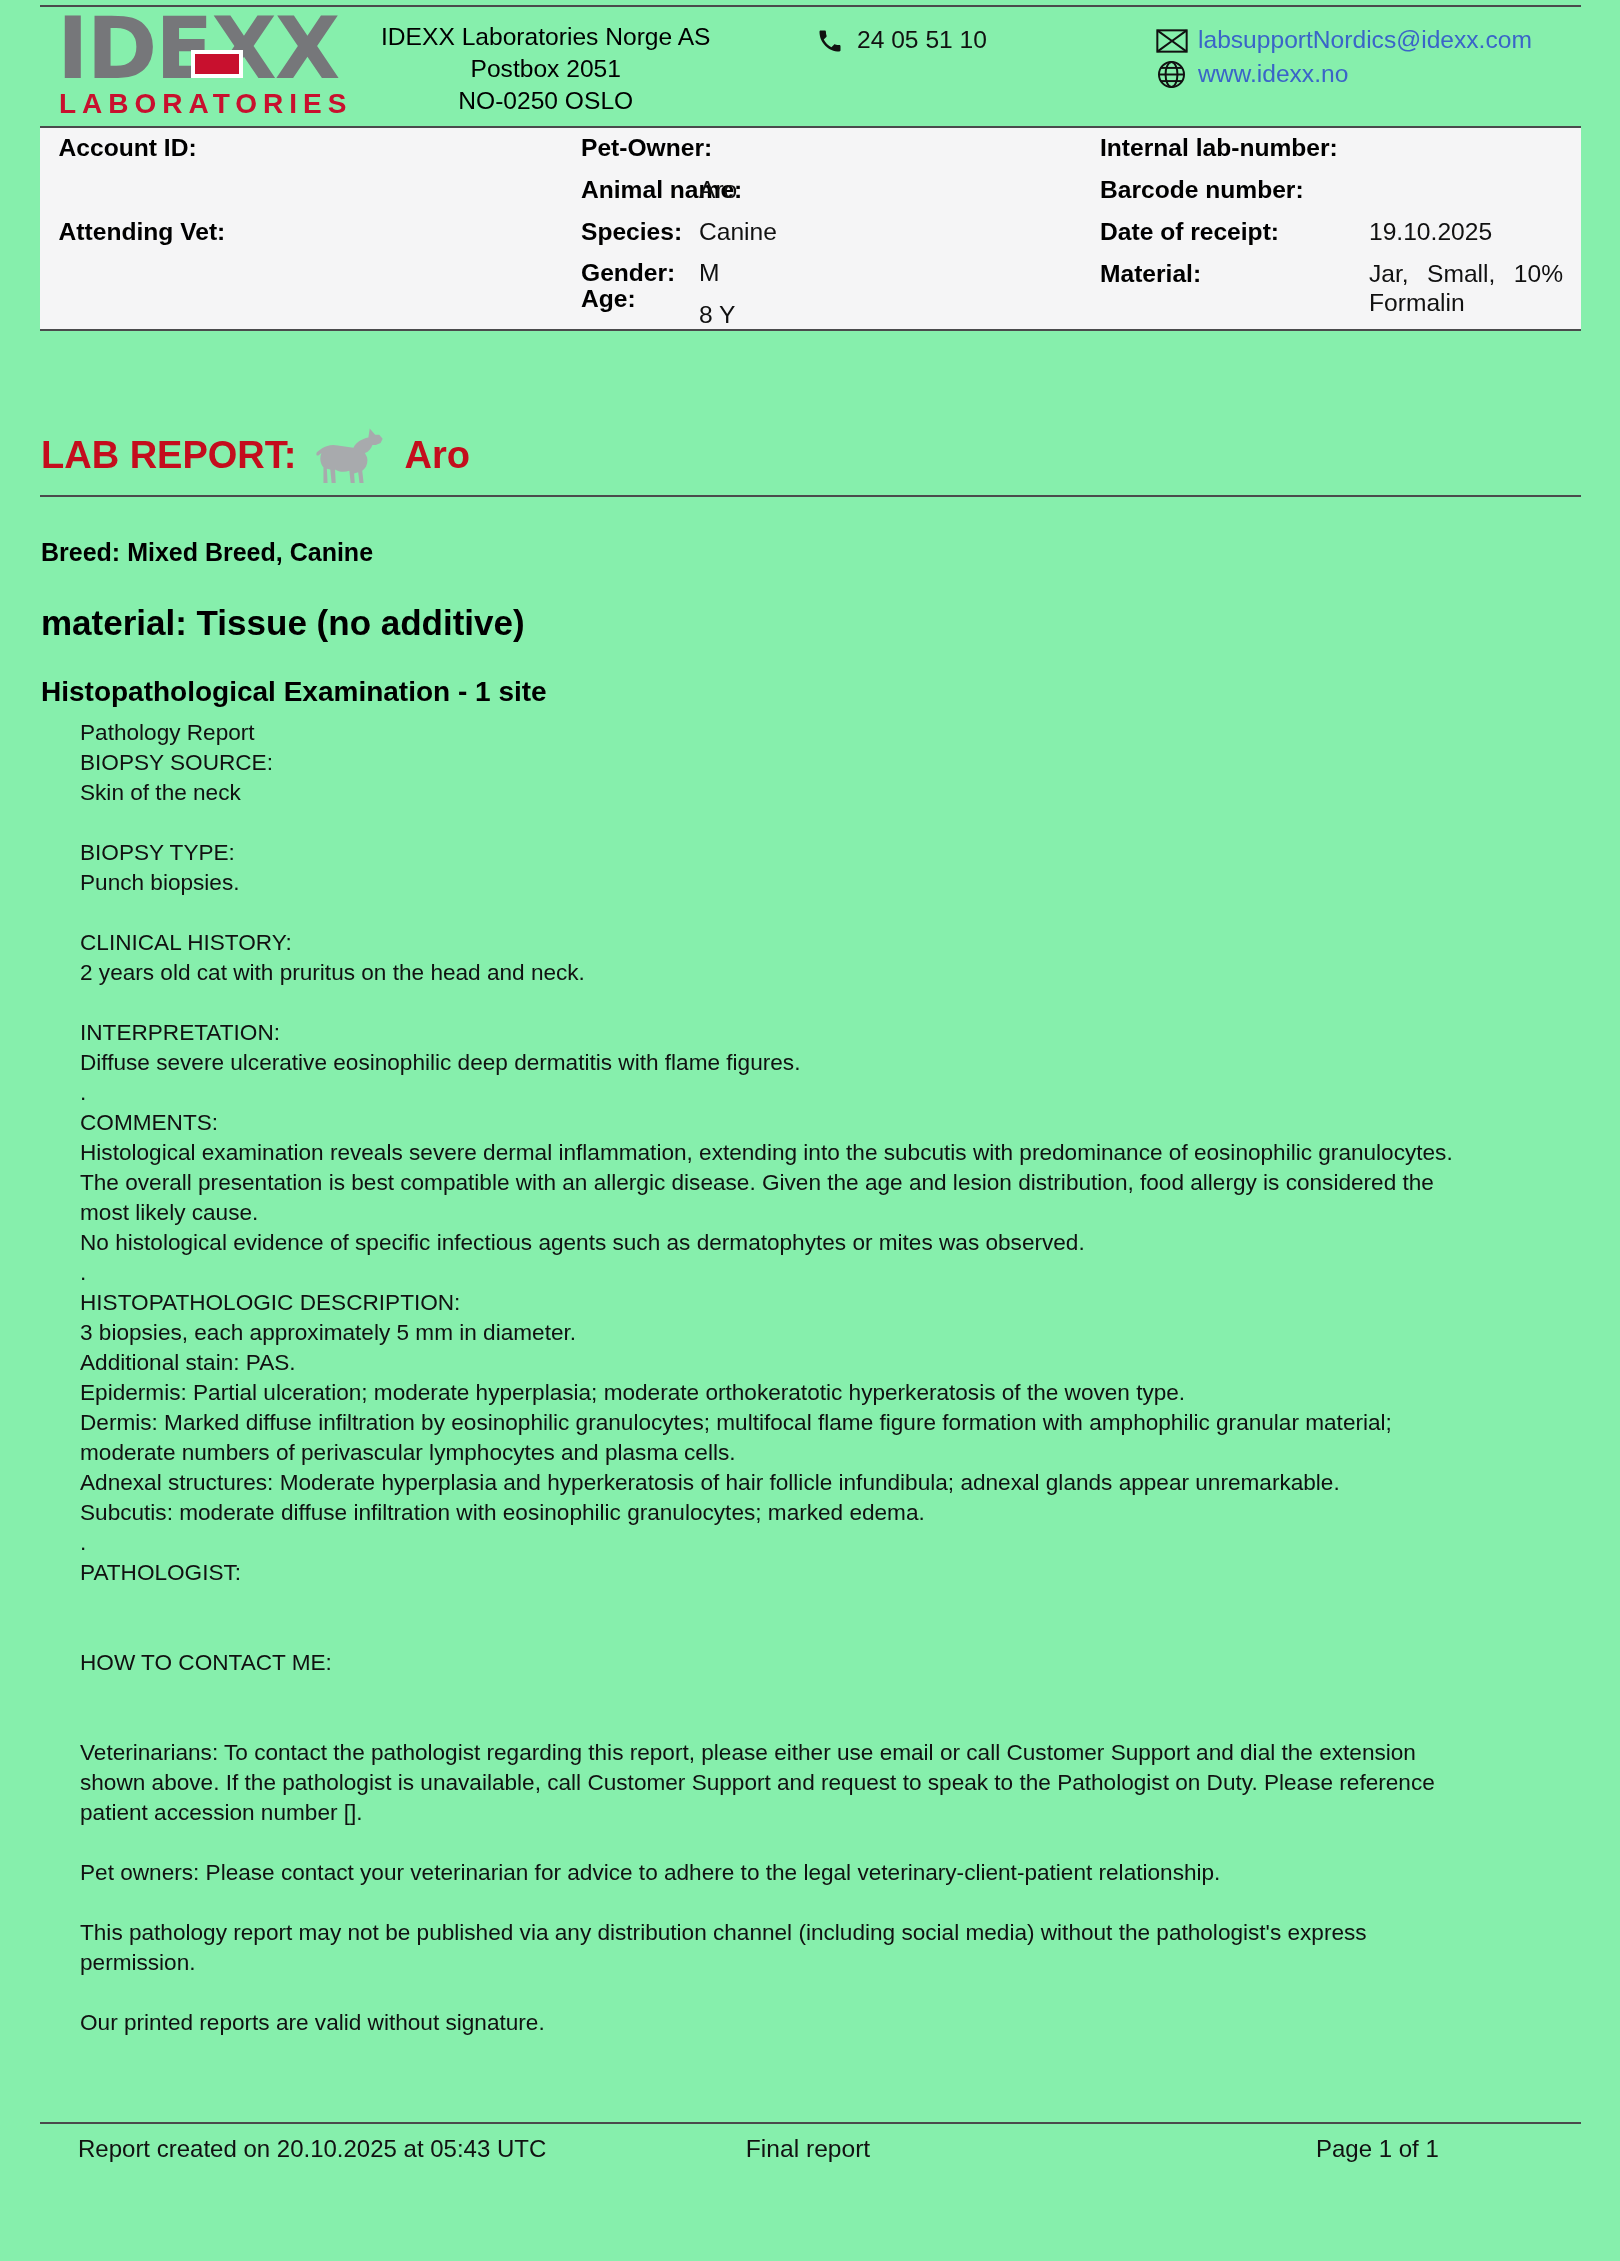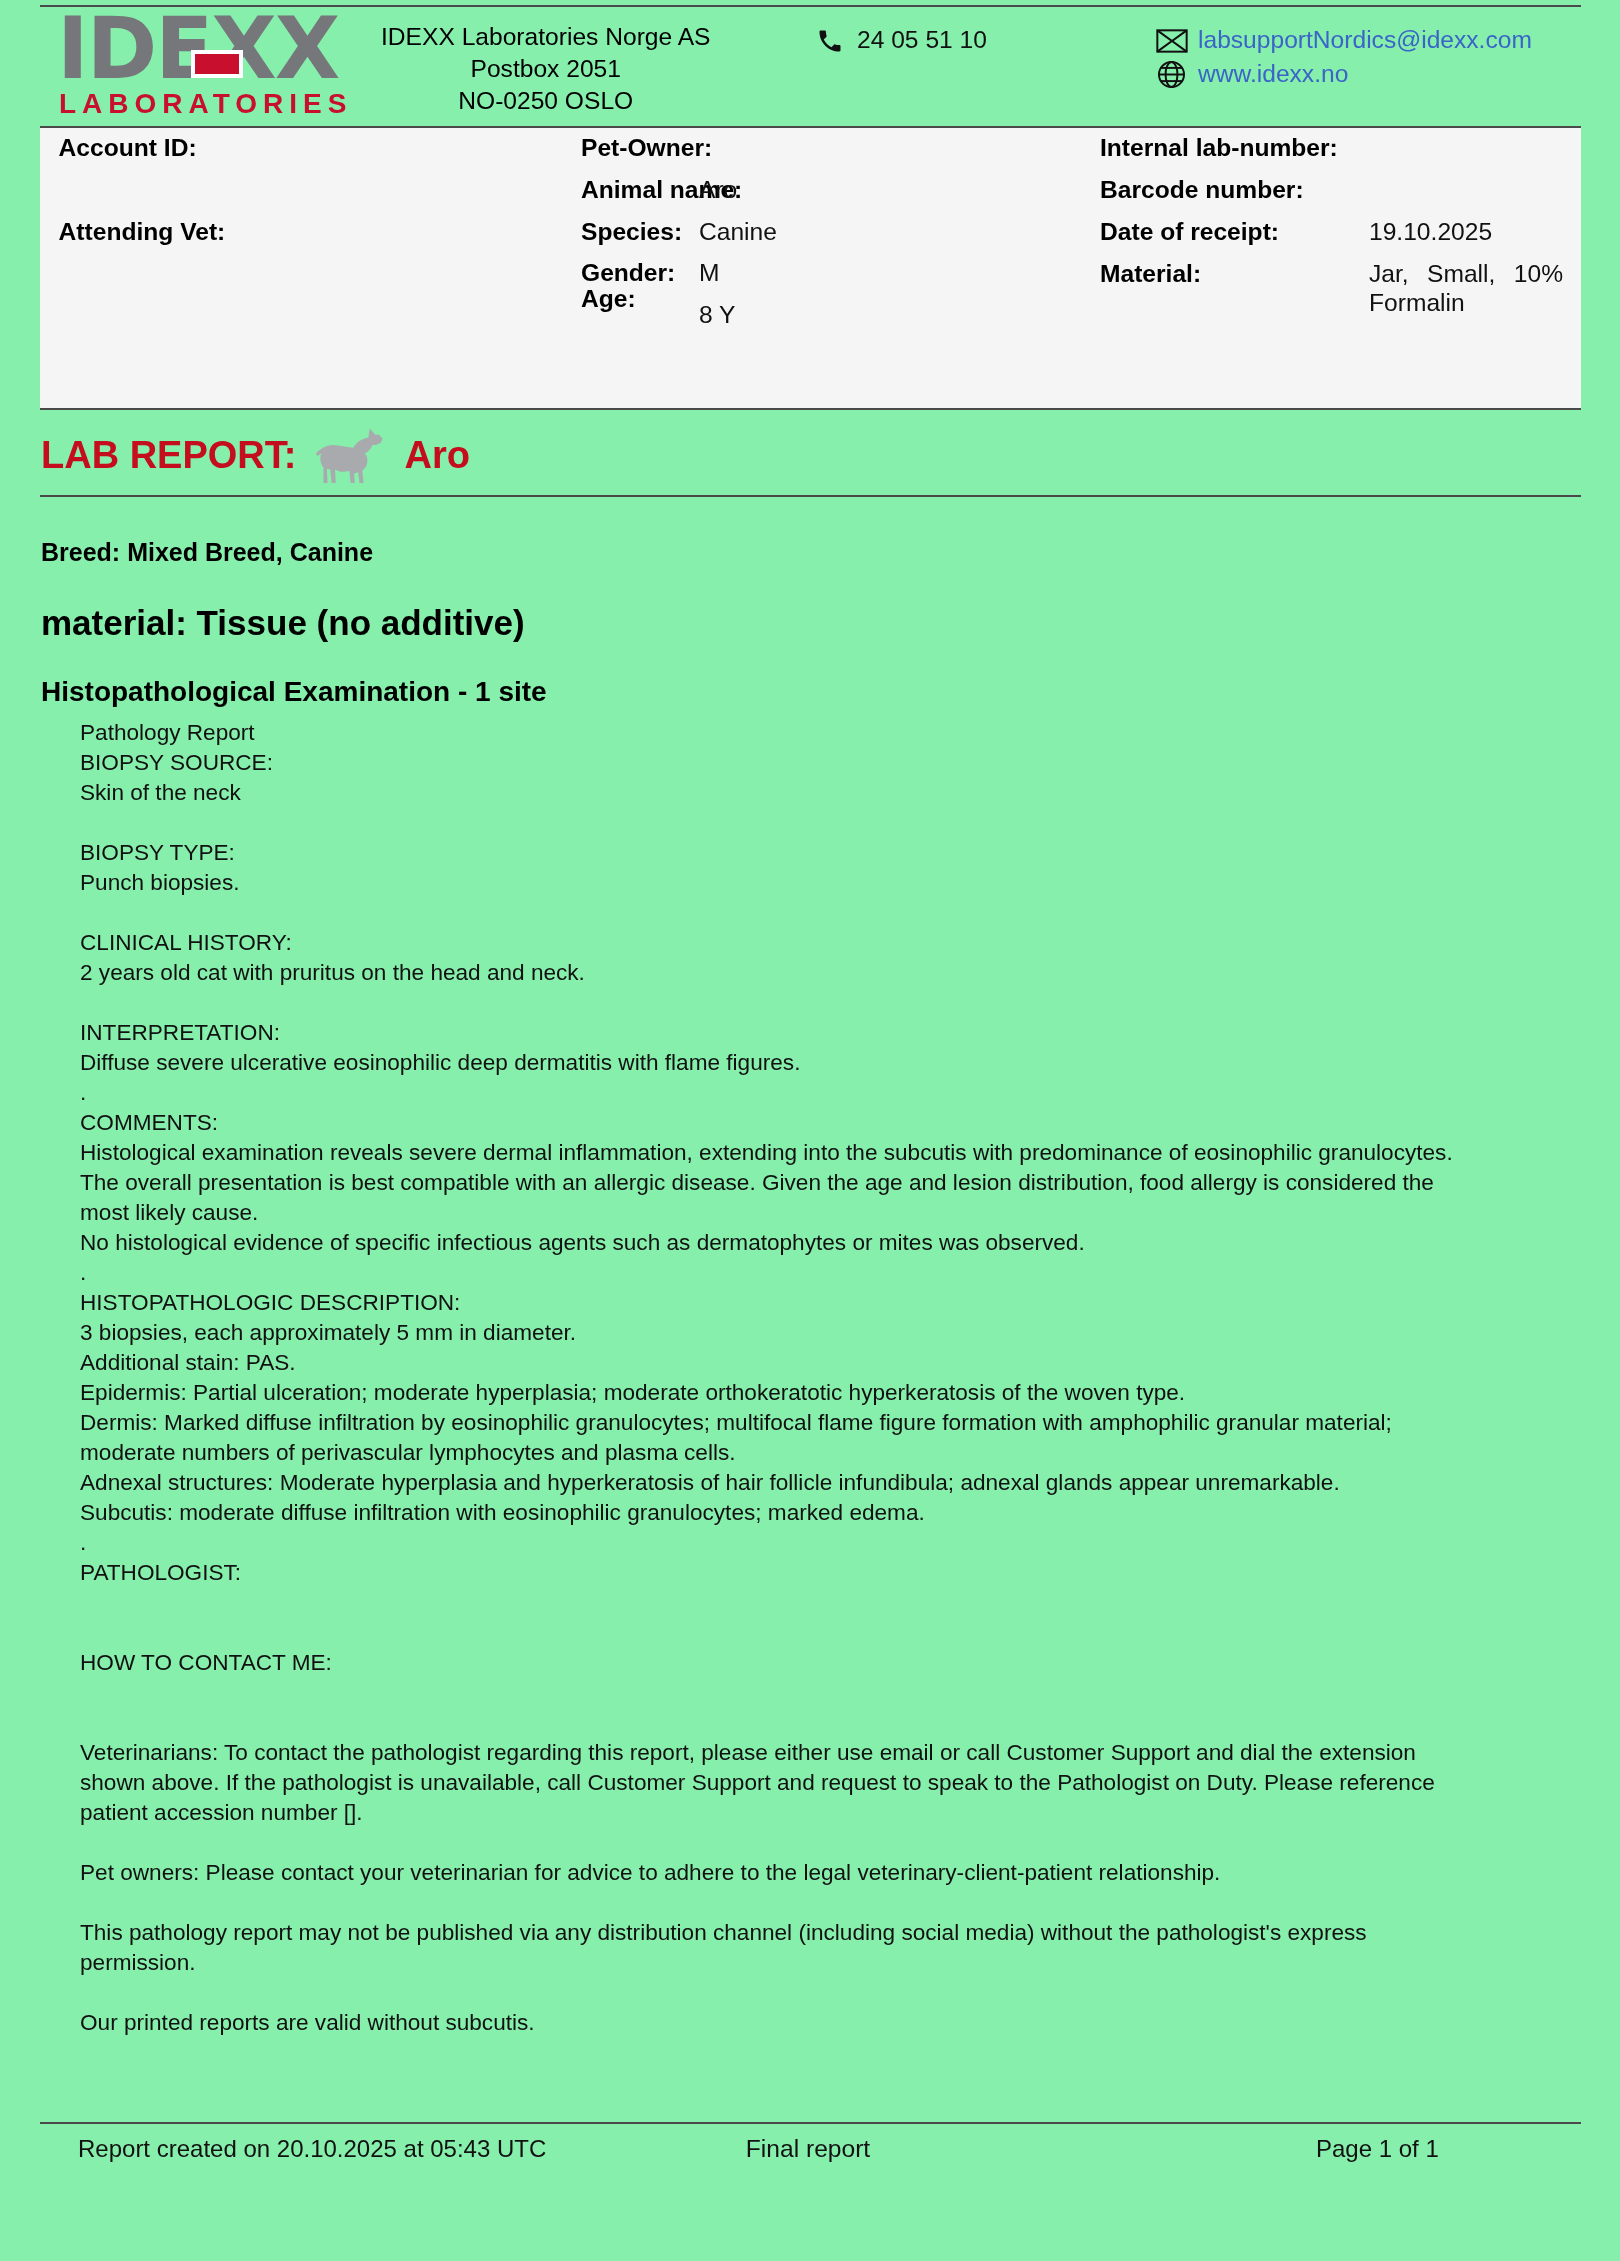--- a/index.html
+++ b/index.html
@@ -29,21 +29,21 @@
     font-family:"Liberation Sans", sans-serif;
   }
   .addr{
     position:absolute;left:381px;top:21px;
     font-size:24.6px;line-height:32px;color:#000;text-align:center;
   }
   .hdr-txt{font-size:24.6px;line-height:29px;}
   .link{color:#3a64c8;text-decoration:none;}
   
   .infobox{
-    position:absolute;left:40px;top:126px;width:1541px;height:284px;
+    position:absolute;left:40px;top:126px;width:1541px;height:205px;
     background:#f5f5f6;
     border-top:2px solid #4a4a4c;border-bottom:2px solid #4a4a4c;
     box-sizing:border-box;
   }
   .cell{position:absolute;font-size:24.6px;line-height:29px;white-space:nowrap;}
   .lbl{font-weight:bold;color:#000;}
   .val{color:#111;}
   .material-val{
     position:absolute;left:1329px;top:131px;width:194px;
     font-size:24.6px;line-height:29px;text-align:justify;white-space:normal;
@@ -191,21 +191,21 @@
       <div class="bline"></div>
       <div class="bline">Veterinarians: To contact the pathologist regarding this report, please either use email or call Customer Support and dial the extension</div>
       <div class="bline">shown above. If the pathologist is unavailable, call Customer Support and request to speak to the Pathologist on Duty. Please reference</div>
       <div class="bline">patient accession number [].</div>
       <div class="bline"></div>
       <div class="bline">Pet owners: Please contact your veterinarian for advice to adhere to the legal veterinary-client-patient relationship.</div>
       <div class="bline"></div>
       <div class="bline">This pathology report may not be published via any distribution channel (including social media) without the pathologist's express</div>
       <div class="bline">permission.</div>
       <div class="bline"></div>
-      <div class="bline">Our printed reports are valid without subcutis.</div>
+      <div class="bline">Our printed reports are valid without signature.</div>
     </div>
 
   <div class="rule" style="top:2122px;"></div>
   <div class="footer-left">Report created on 20.10.2025 at 05:43 UTC</div>
   <div class="footer-center">Final report</div>
   <div class="footer-right">Page 1 of 1</div>
 
 </div>
 
 

